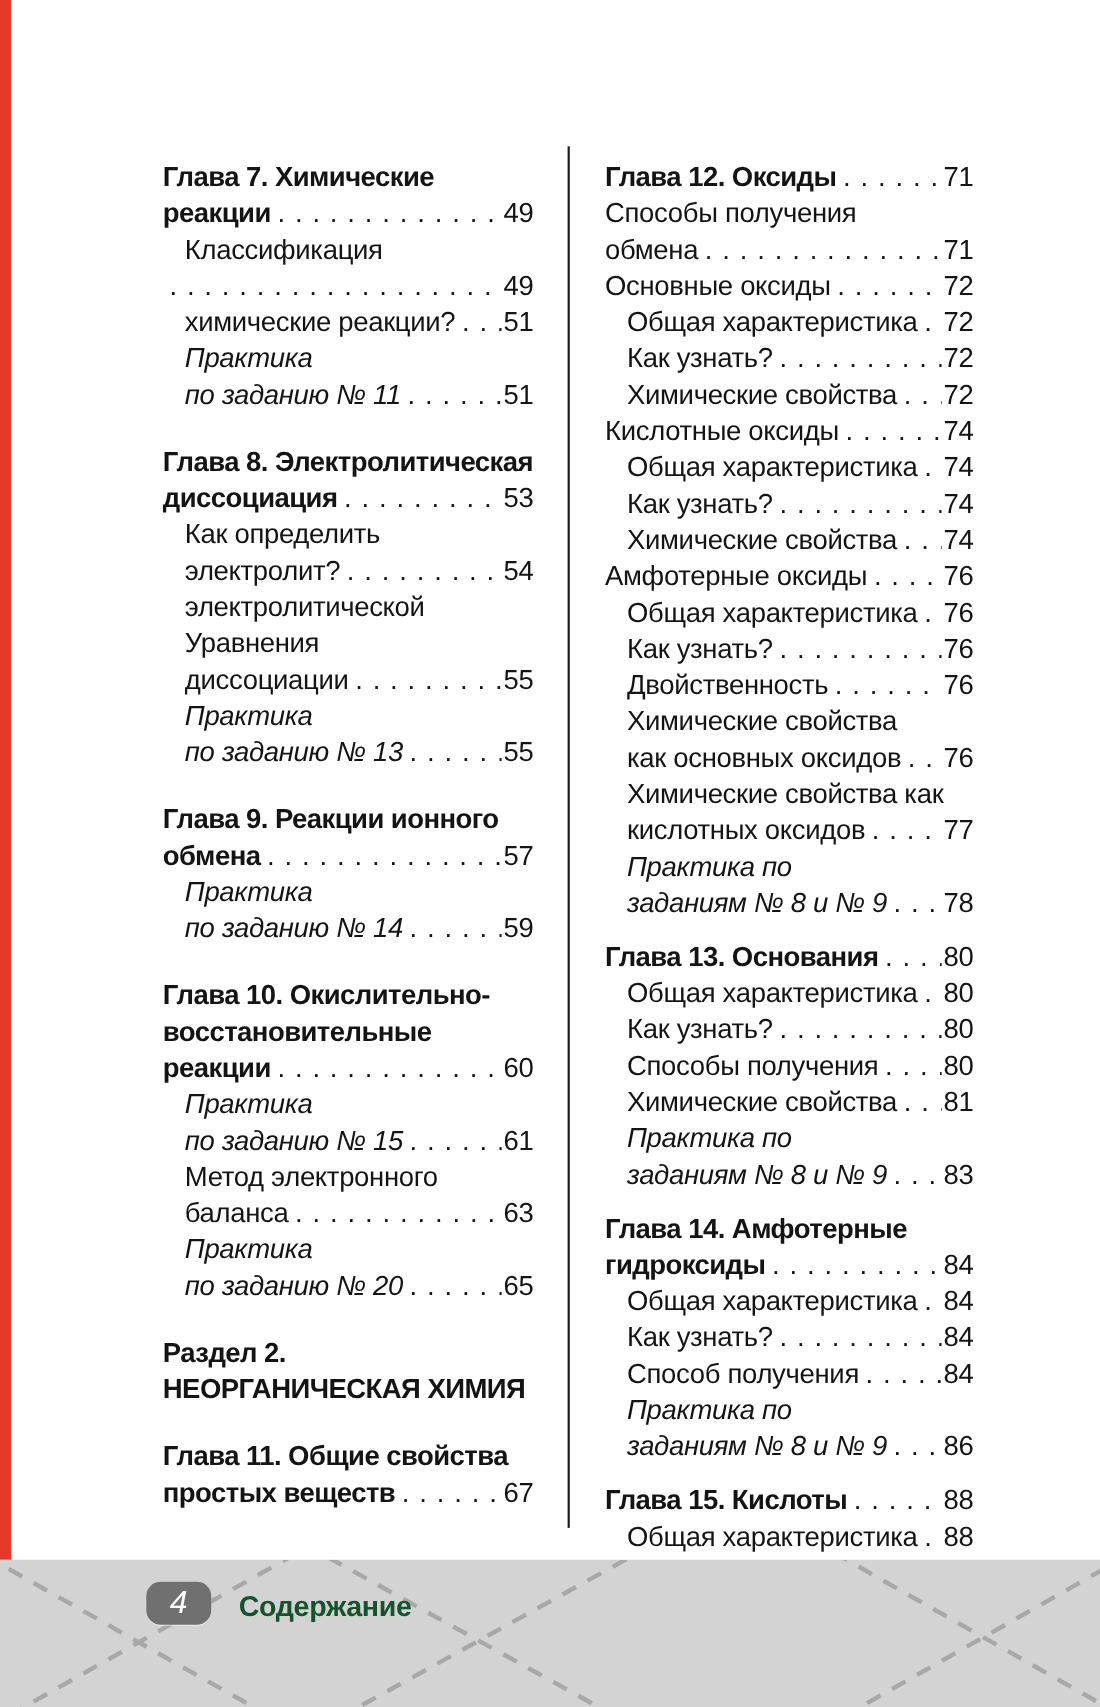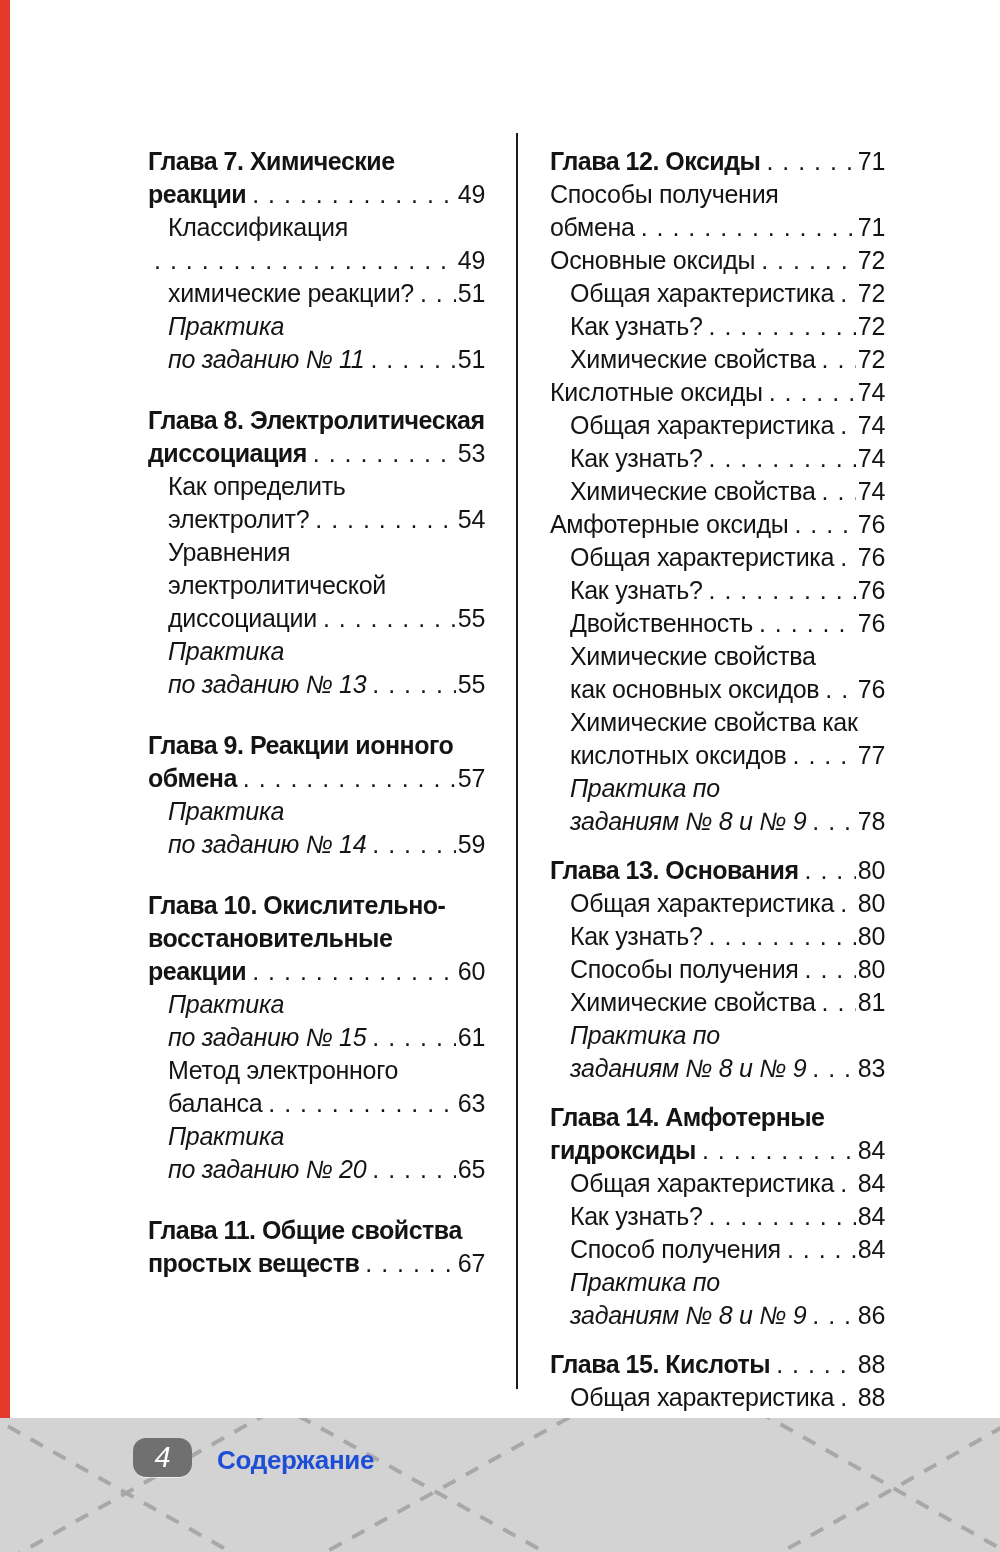--- a/index.html
+++ b/index.html
@@ -34,21 +34,21 @@
   .footer{
     position:absolute;left:0;top:1418px;width:1000px;height:134px;background:#d3d3d3;overflow:hidden;
   }
   .footer svg{position:absolute;left:0;top:0;}
   .badge{
     position:absolute;left:133px;top:20px;width:59px;height:39px;border-radius:13px;
     background:#707070;color:#ffffff;display:flex;align-items:center;justify-content:center;
     font-size:29px;font-style:italic;box-shadow:0 1px 0 rgba(255,255,255,.6);
   }
   .footer-label{
-    position:absolute;left:217px;top:27px;font-size:26px;font-weight:bold;color:#1d4ed8;
+    position:absolute;left:217px;top:27px;font-size:26px;font-weight:bold;color:#14532d;
     letter-spacing:-0.3px;
   }
 </style>
 </head>
 <body>
 
 <div class="red-bar"></div>
 
 <div class="toc-col col-left">
     <div class="toc-section">
@@ -92,26 +92,26 @@
       </div>
       <div class="row sub indent">
         <span class="txt">Как определить</span>
       </div>
       <div class="row sub indent">
         <span class="txt">электролит?</span>
         <span class="dots"></span>
         <span class="pg">54</span>
       </div>
       <div class="row sub indent">
+        <span class="txt">электролитической</span>
+      </div>
+      <div class="row sub indent">
         <span class="txt">Уравнения</span>
       </div>
       <div class="row sub indent">
-        <span class="txt">электролитической</span>
-      </div>
-      <div class="row sub indent">
         <span class="txt">диссоциации</span>
         <span class="dots"></span>
         <span class="pg">55</span>
       </div>
       <div class="row practice indent">
         <span class="txt">Практика</span>
       </div>
       <div class="row practice indent">
         <span class="txt">по заданию № 13</span>
         <span class="dots"></span>
@@ -164,20 +164,28 @@
         <span class="dots"></span>
         <span class="pg">63</span>
       </div>
       <div class="row practice indent">
         <span class="txt">Практика</span>
       </div>
       <div class="row practice indent">
         <span class="txt">по заданию № 20</span>
         <span class="dots"></span>
         <span class="pg">65</span>
+      </div>
+    </div>
+    <div class="toc-section">
+      <div class="row part">
+        <span class="txt">Раздел 2.</span>
+      </div>
+      <div class="row part">
+        <span class="txt">НЕОРГАНИЧЕСКАЯ ХИМИЯ</span>
       </div>
     </div>
     <div class="toc-section">
       <div class="row chapter">
         <span class="txt">Глава 11. Общие свойства</span>
       </div>
       <div class="row chapter">
         <span class="txt">простых веществ</span>
         <span class="dots"></span>
         <span class="pg">67</span>

